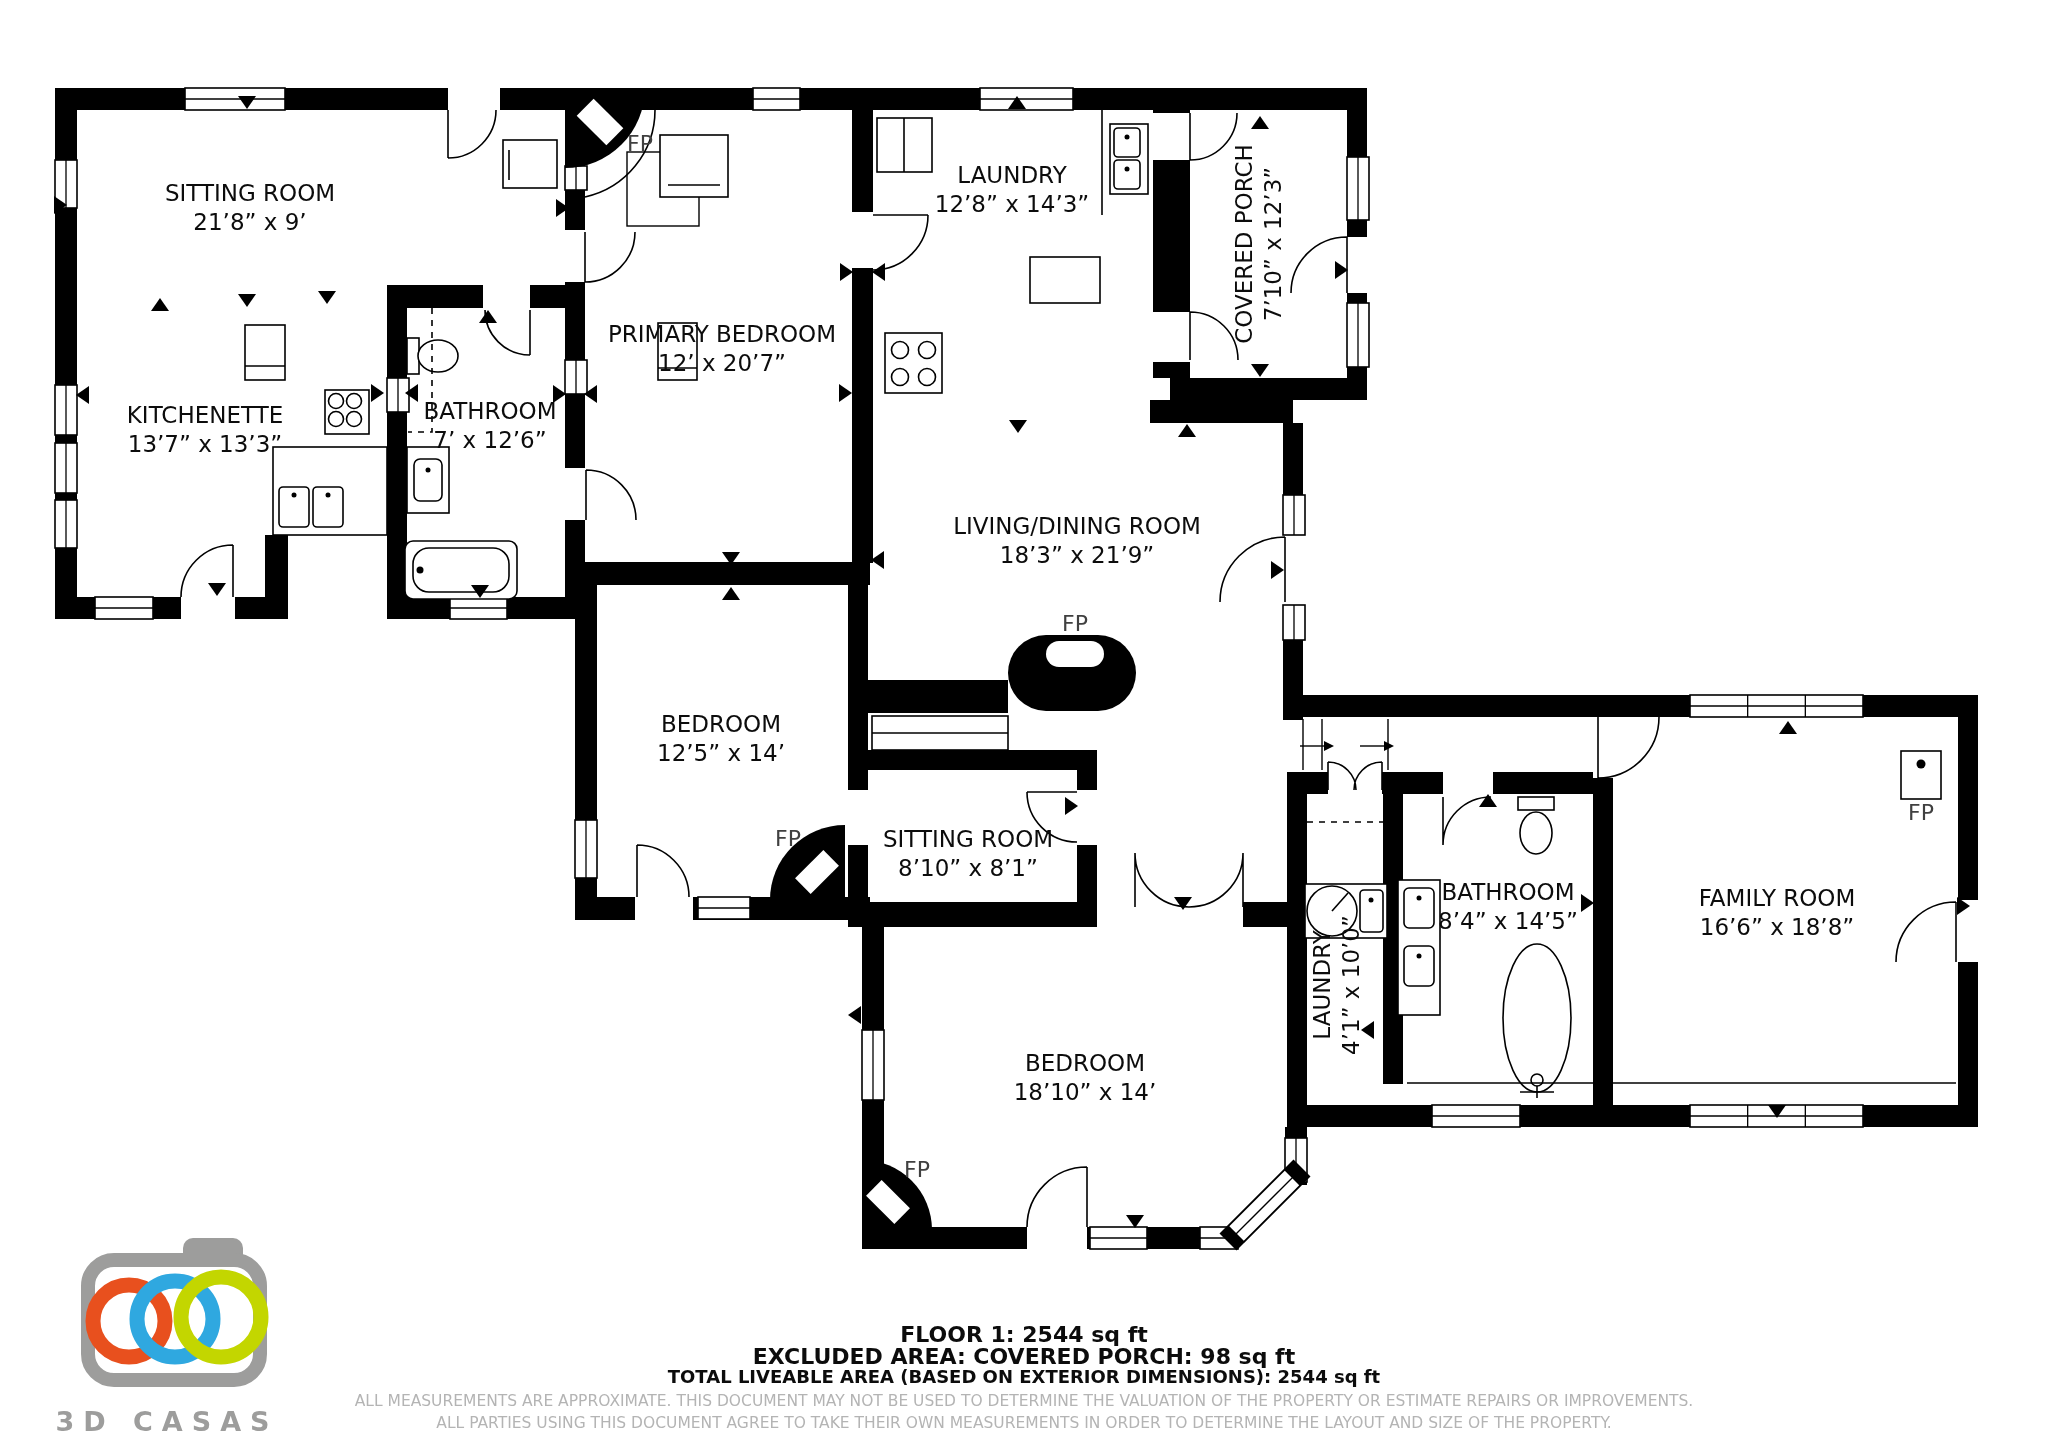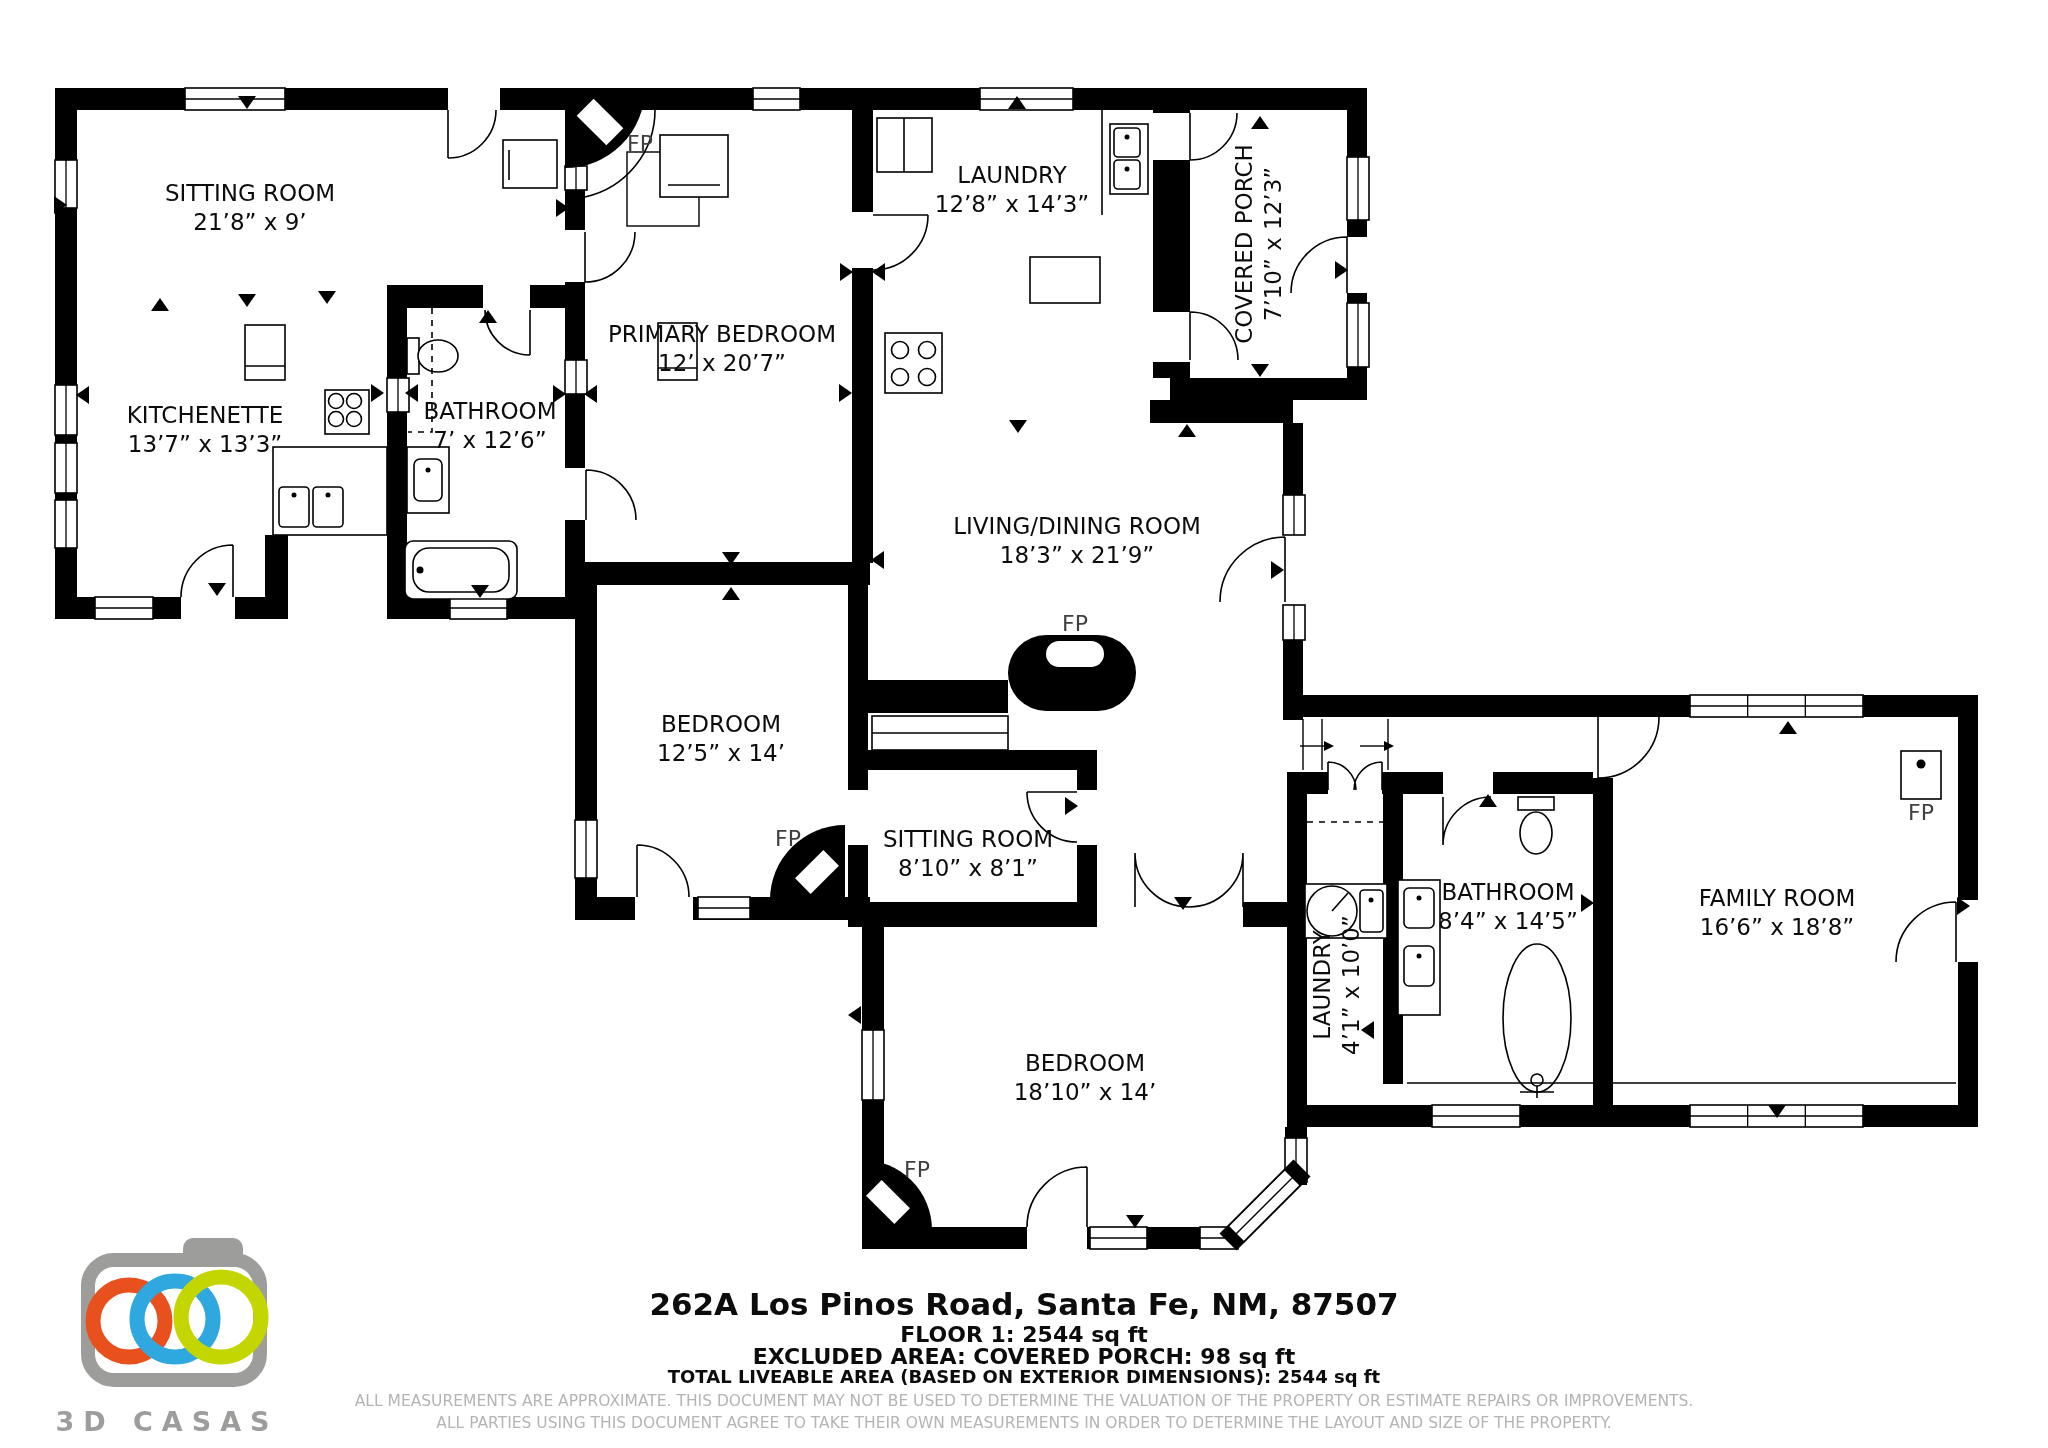--- a/index.html
+++ b/index.html
@@ -428,20 +428,19 @@
         <div>FAMILY ROOM</div>
         <div>16’6” x 18’8”</div>
       </div>
       <div class="fp-label" style="left: 640px; top: 143px;">FP</div>
       <div class="fp-label" style="left: 1075px; top: 623px;">FP</div>
       <div class="fp-label" style="left: 788px; top: 838px;">FP</div>
       <div class="fp-label" style="left: 917px; top: 1169px;">FP</div>
       <div class="fp-label" style="left: 1921px; top: 812px;">FP</div>
     </div>
 
-  <div class="footer addr">262A Los Pinos Road, Santa Fe, NM, 87507</div>
   <div class="footer sub1">FLOOR 1: 2544 sq ft</div>
   <div class="footer sub2">EXCLUDED AREA: COVERED PORCH: 98 sq ft</div>
   <div class="footer sub3">TOTAL LIVEABLE AREA (BASED ON EXTERIOR DIMENSIONS): 2544 sq ft</div>
   <div class="footer disc1">ALL MEASUREMENTS ARE APPROXIMATE. THIS DOCUMENT MAY NOT BE USED TO DETERMINE THE VALUATION OF THE PROPERTY OR ESTIMATE REPAIRS OR IMPROVEMENTS.</div>
   <div class="footer disc2">ALL PARTIES USING THIS DOCUMENT AGREE TO TAKE THEIR OWN MEASUREMENTS IN ORDER TO DETERMINE THE LAYOUT AND SIZE OF THE PROPERTY.</div>
   <div class="brand">3D CASAS</div>
 </div>
 
 </body></html>

